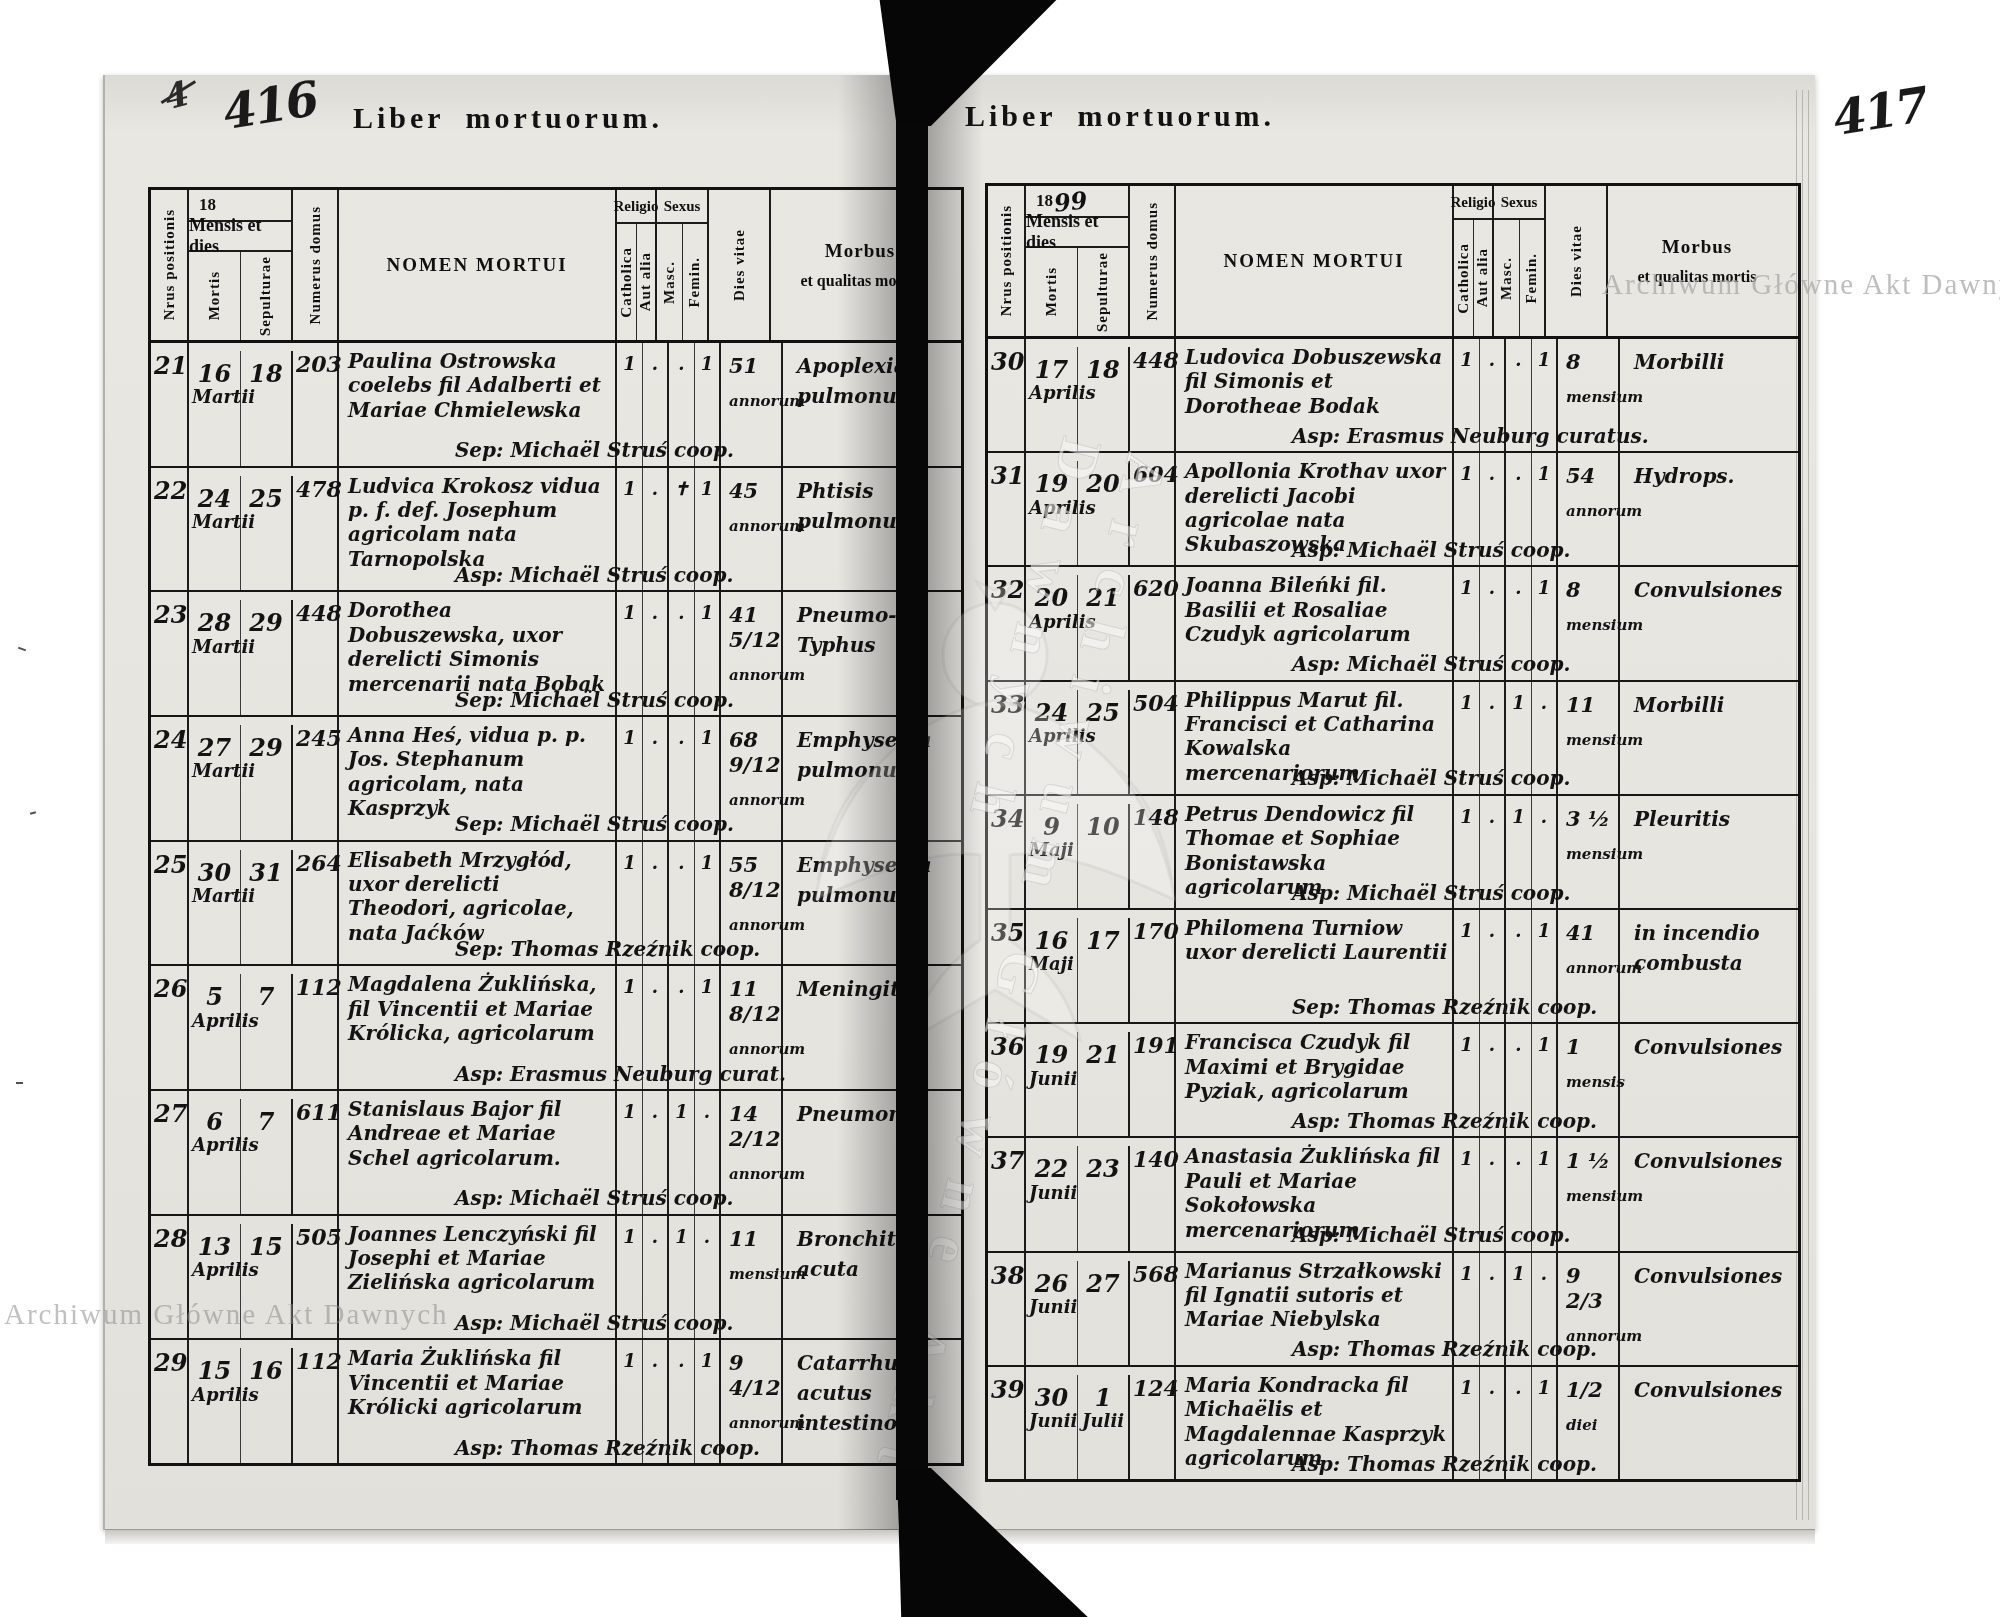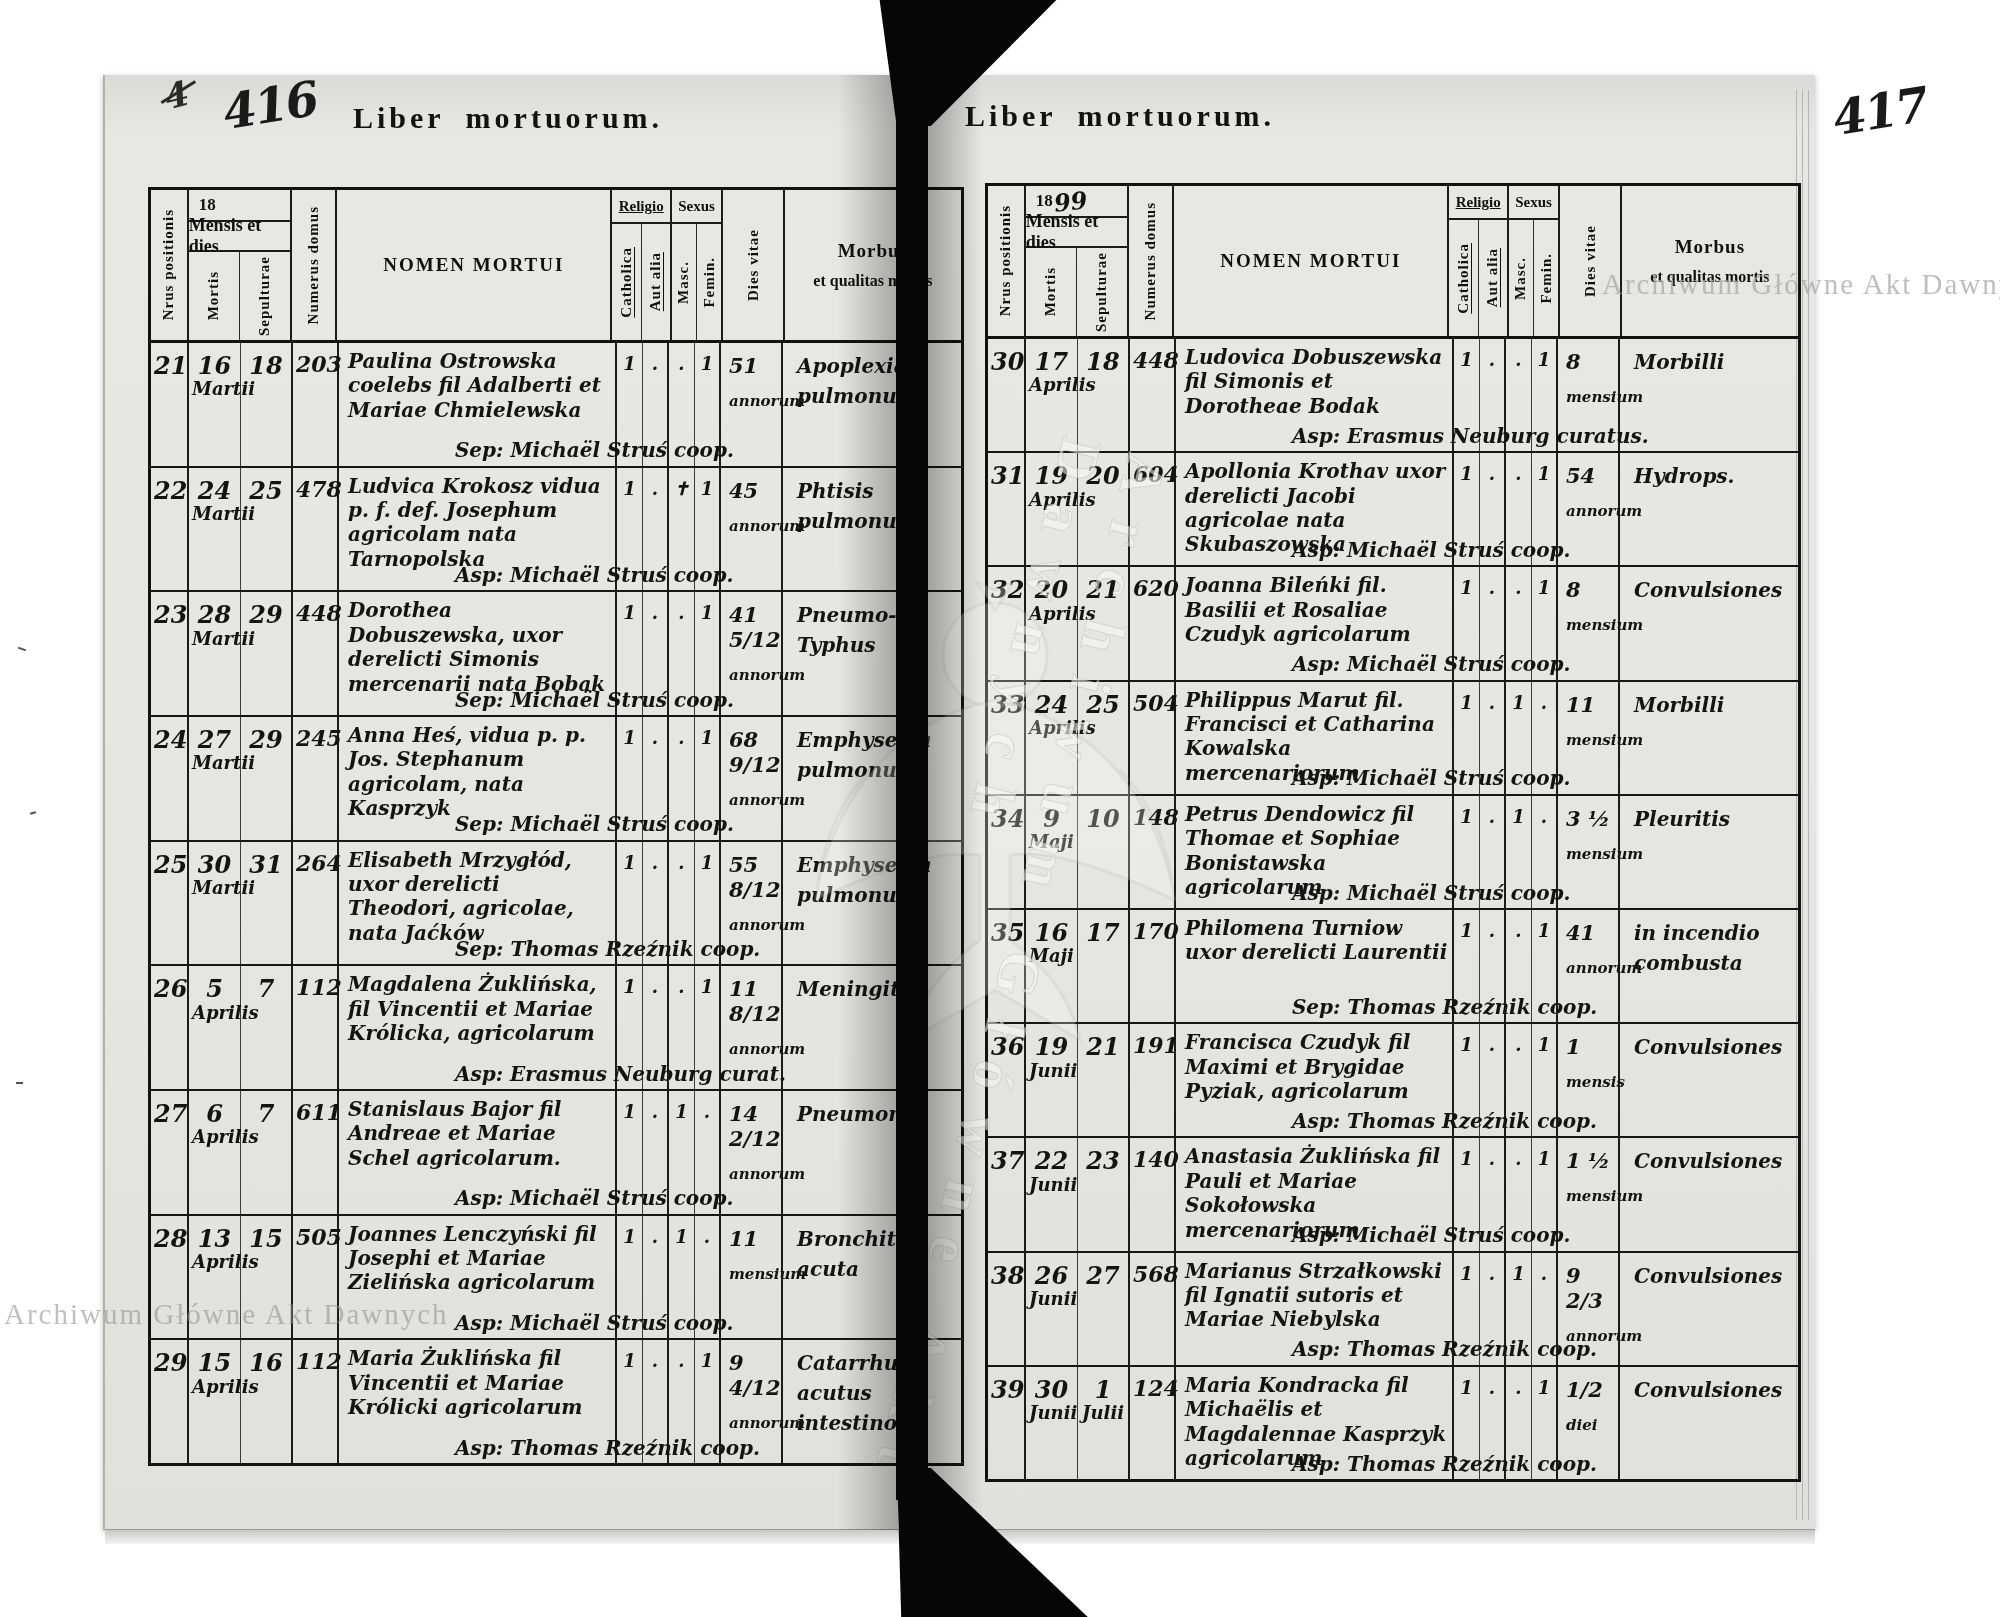--- a/index.html
+++ b/index.html
@@ -38,21 +38,21 @@
   .folio-crossed{position:absolute;font-family:"DejaVu Serif",serif;font-style:italic;font-weight:bold;
          font-size:34px;color:#2a2a2a;transform:rotate(-14deg);z-index:9;}
   .folio-crossed::after{content:"";position:absolute;left:-6px;top:16px;width:40px;height:3px;background:#2a2a2a;transform:rotate(-18deg);}
 
   
   .regtable{position:absolute;border:3px solid #121212;background:transparent;}
   .thead{display:flex;height:150px;border-bottom:3px solid #121212;}
   .hc{box-sizing:border-box;border-right:2px solid #1b1b1b;position:relative;}
   .hc.last{border-right:none;}
   .w-nr{width:38px;} .w-mensis{width:104px;} .w-house{width:46px;} .w-name{width:278px;}
-  .w-rel{width:60px;text-decoration:underline;} .w-sex{width:52px;} .w-age{width:62px;} .w-morb{width:178px;}
+  .w-rel{width:40px;} .w-sex{width:52px;} .w-age{width:62px;} .w-morb{width:178px;}
 
   .vert{display:flex;align-items:center;justify-content:center;}
   .vert span{writing-mode:vertical-rl;transform:rotate(180deg);white-space:nowrap;
              font-weight:bold;font-size:15px;letter-spacing:1px;}
   .msplit{display:flex;flex:1;}
   .msplit .half{flex:1;border-right:1px solid #2a2a2a;display:flex;align-items:center;justify-content:center;}
   .msplit .half.hlast{border-right:none;}
   .w-mensis,.w-rel,.w-sex{display:flex;flex-direction:column;}
   .yearbox{height:30px;border-bottom:2px solid #1b1b1b;font-weight:bold;font-size:17px;
            display:flex;align-items:center;padding-left:10px;}
@@ -69,21 +69,21 @@
   .tbody{display:flex;flex-direction:column;}
   .row{flex:1;display:grid;grid-template-columns:38px 52px 52px 46px 278px 26px 26px 26px 26px 62px 178px;
        border-bottom:2px solid #161616;overflow:visible;}
   .row:last-child{border-bottom:none;}
   .cell{box-sizing:border-box;border-right:2px solid #1b1b1b;padding:4px 3px;overflow:visible;}
   .cell.bthin{border-right-width:1px;border-right-color:#3a3a3a;}
   .cell:last-child{border-right:none;}
 
   .hand{font-family:"DejaVu Serif",serif;font-style:italic;font-weight:600;color:#131313;}
   .c-nr{font-size:24px;padding-top:8px;}
-  .c-date{text-align:center;}
+  .c-date{text-align:center;margin-top:8px;}
   .c-date .d{font-size:24px;line-height:1.1;padding-top:6px;}
   .c-date .mo{font-size:18px;line-height:1.1;}
   .c-house{font-size:22px;padding-top:8px;text-align:center;}
   .c-name{position:relative;font-size:20px;line-height:1.22;padding:6px 4px 4px 9px;}
   .c-name .nm{max-width:268px;}
   .minister{position:absolute;bottom:3px;left:42%;white-space:nowrap;font-size:20px;z-index:5;}
   .c-mark{font-size:18px;padding-top:10px;text-align:center;}
   .c-age{text-align:left;padding-left:8px;}
   .c-age .d{font-size:21px;padding-top:6px;}
   .c-age .mo{font-size:15px;padding-top:14px;}

